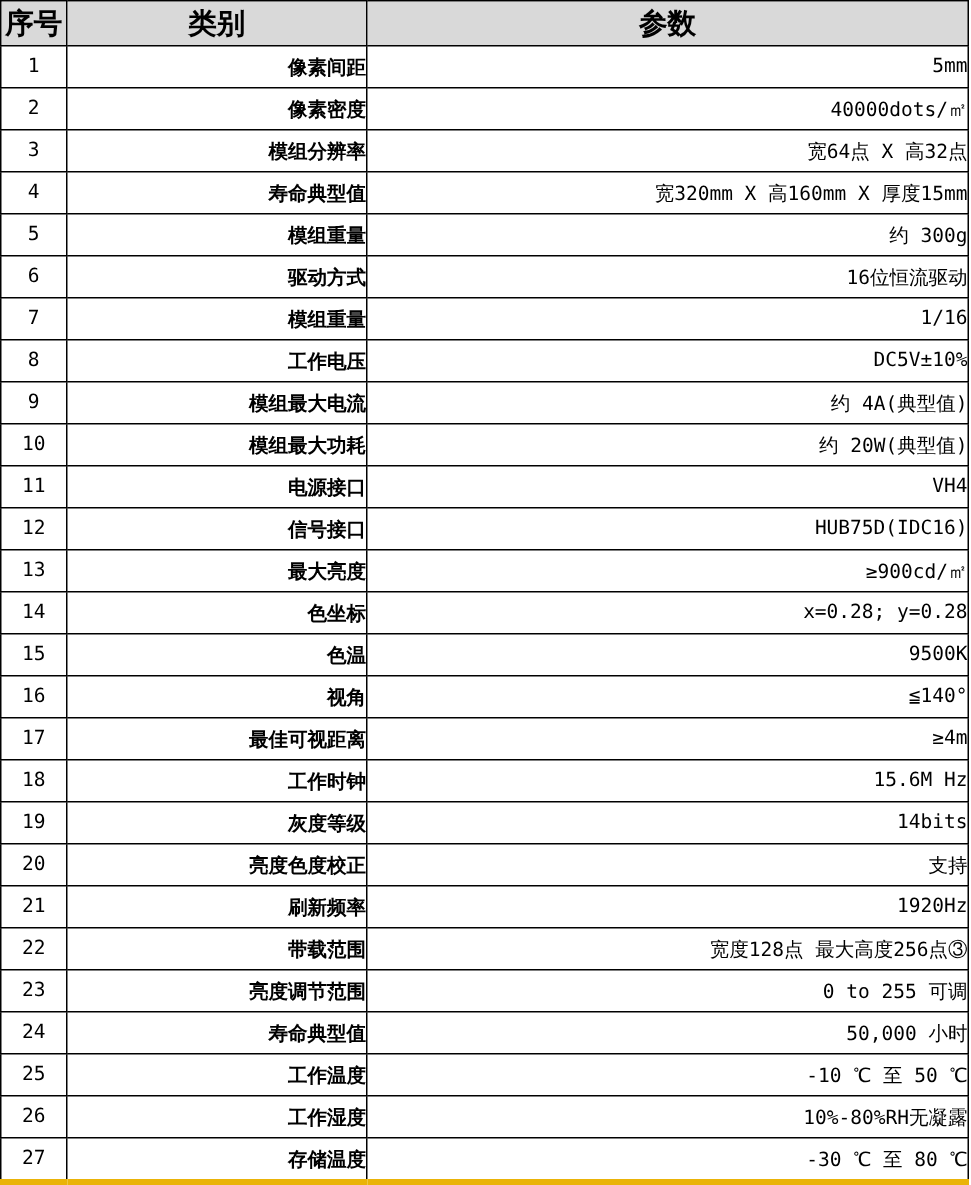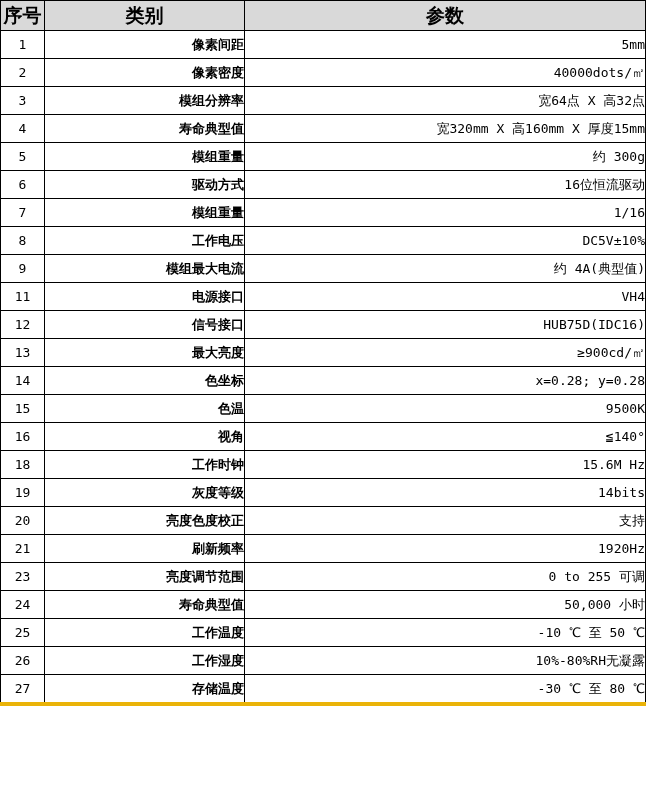--- a/index.html
+++ b/index.html
@@ -119,20 +119,25 @@
         <td class="c-no">8</td>
         <td class="c-cat">工作电压</td>
         <td class="c-val">DC5V±10%</td>
       </tr>
       <tr>
         <td class="c-no">9</td>
         <td class="c-cat">模组最大电流</td>
         <td class="c-val">约 4A(典型值)</td>
       </tr>
       <tr>
+        <td class="c-no">10</td>
+        <td class="c-cat">模组最大功耗</td>
+        <td class="c-val">约 20W(典型值)</td>
+      </tr>
+      <tr>
         <td class="c-no">11</td>
         <td class="c-cat">电源接口</td>
         <td class="c-val">VH4</td>
       </tr>
       <tr>
         <td class="c-no">12</td>
         <td class="c-cat">信号接口</td>
         <td class="c-val">HUB75D(IDC16)</td>
       </tr>
       <tr>
@@ -149,38 +154,48 @@
         <td class="c-no">15</td>
         <td class="c-cat">色温</td>
         <td class="c-val">9500K</td>
       </tr>
       <tr>
         <td class="c-no">16</td>
         <td class="c-cat">视角</td>
         <td class="c-val">≦140°</td>
       </tr>
       <tr>
+        <td class="c-no">17</td>
+        <td class="c-cat">最佳可视距离</td>
+        <td class="c-val">≥4m</td>
+      </tr>
+      <tr>
         <td class="c-no">18</td>
         <td class="c-cat">工作时钟</td>
         <td class="c-val">15.6M Hz</td>
       </tr>
       <tr>
         <td class="c-no">19</td>
         <td class="c-cat">灰度等级</td>
         <td class="c-val">14bits</td>
       </tr>
       <tr>
         <td class="c-no">20</td>
         <td class="c-cat">亮度色度校正</td>
         <td class="c-val">支持</td>
       </tr>
       <tr>
         <td class="c-no">21</td>
         <td class="c-cat">刷新频率</td>
         <td class="c-val">1920Hz</td>
+      </tr>
+      <tr>
+        <td class="c-no">22</td>
+        <td class="c-cat">带载范围</td>
+        <td class="c-val">宽度128点 最大高度256点③</td>
       </tr>
       <tr>
         <td class="c-no">23</td>
         <td class="c-cat">亮度调节范围</td>
         <td class="c-val">0 to 255 可调</td>
       </tr>
       <tr>
         <td class="c-no">24</td>
         <td class="c-cat">寿命典型值</td>
         <td class="c-val">50,000 小时</td>

